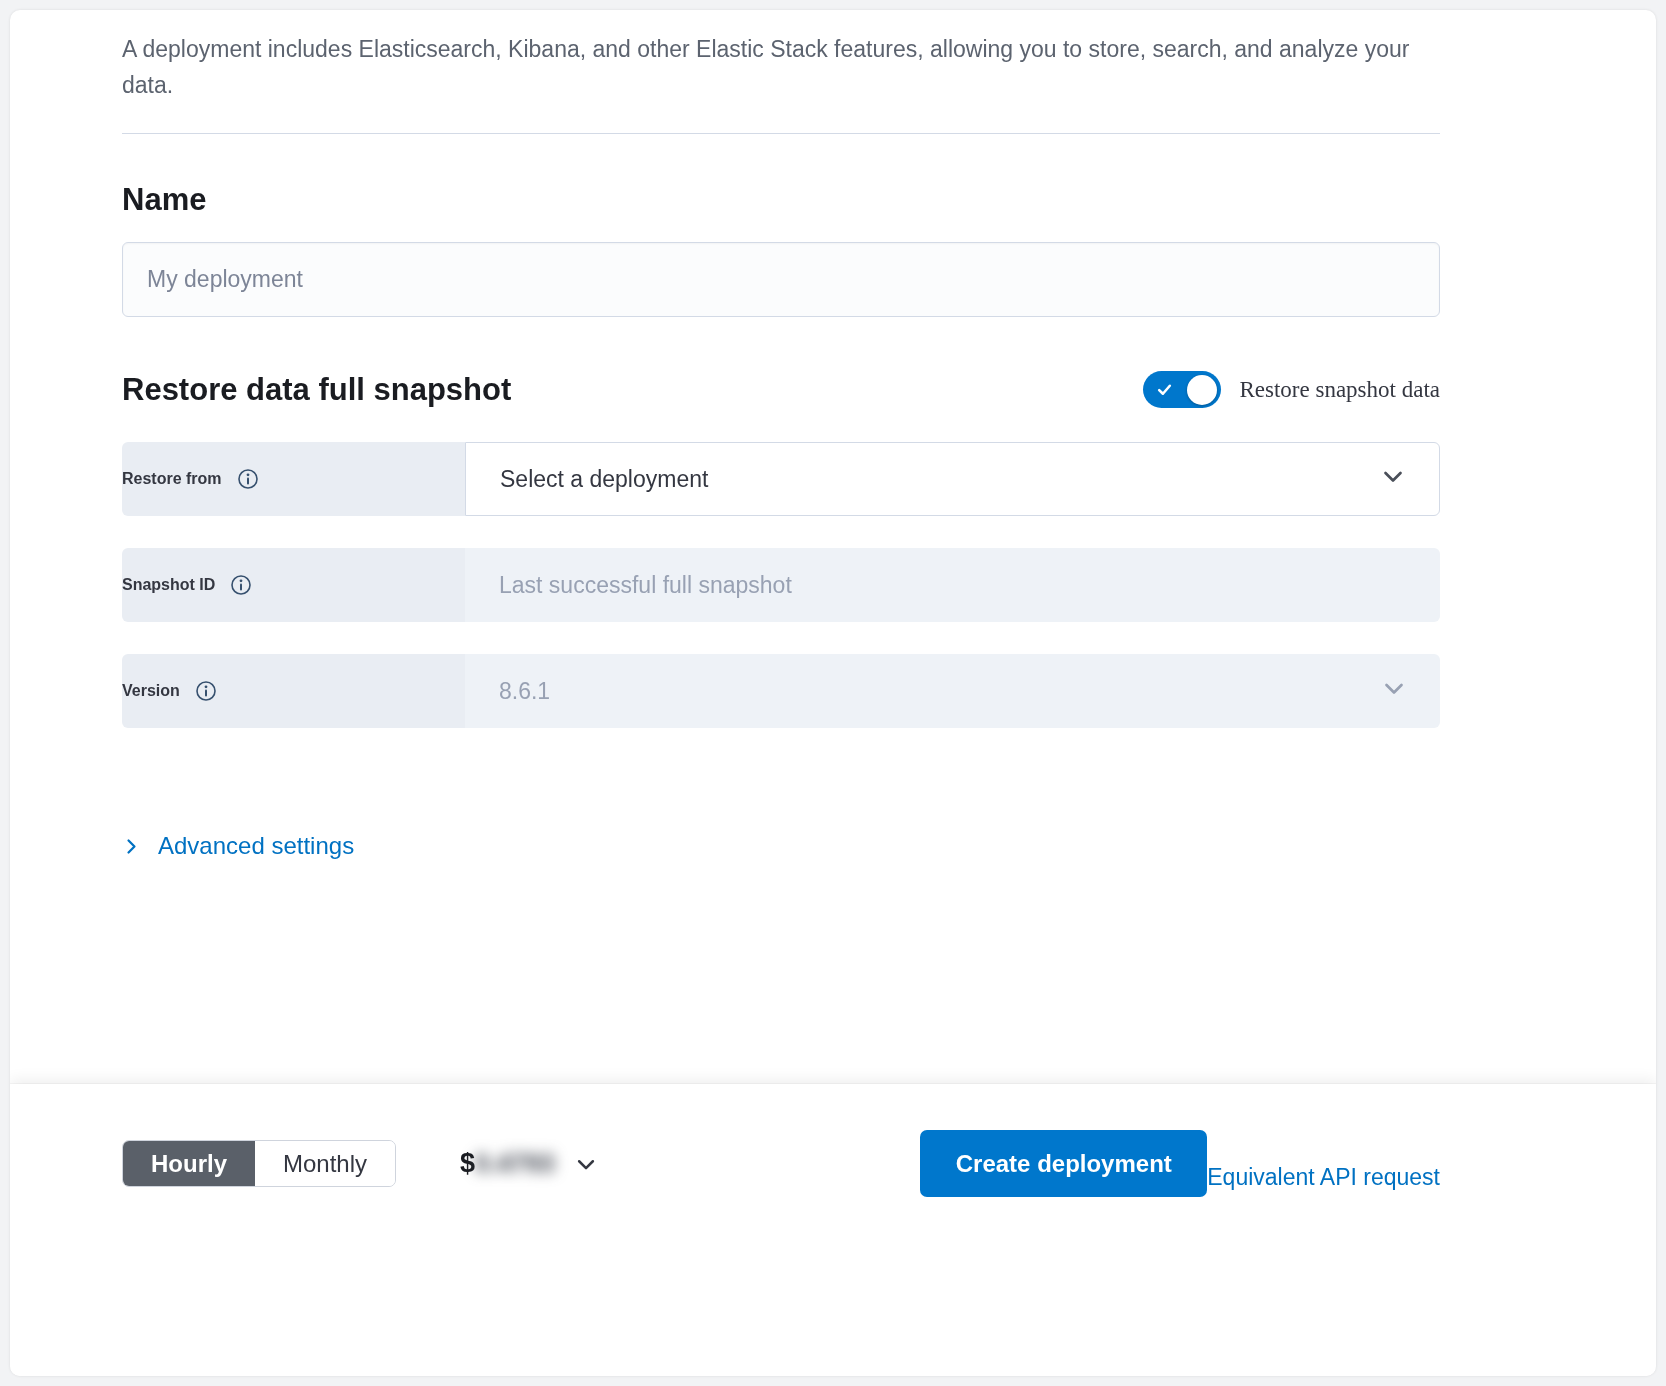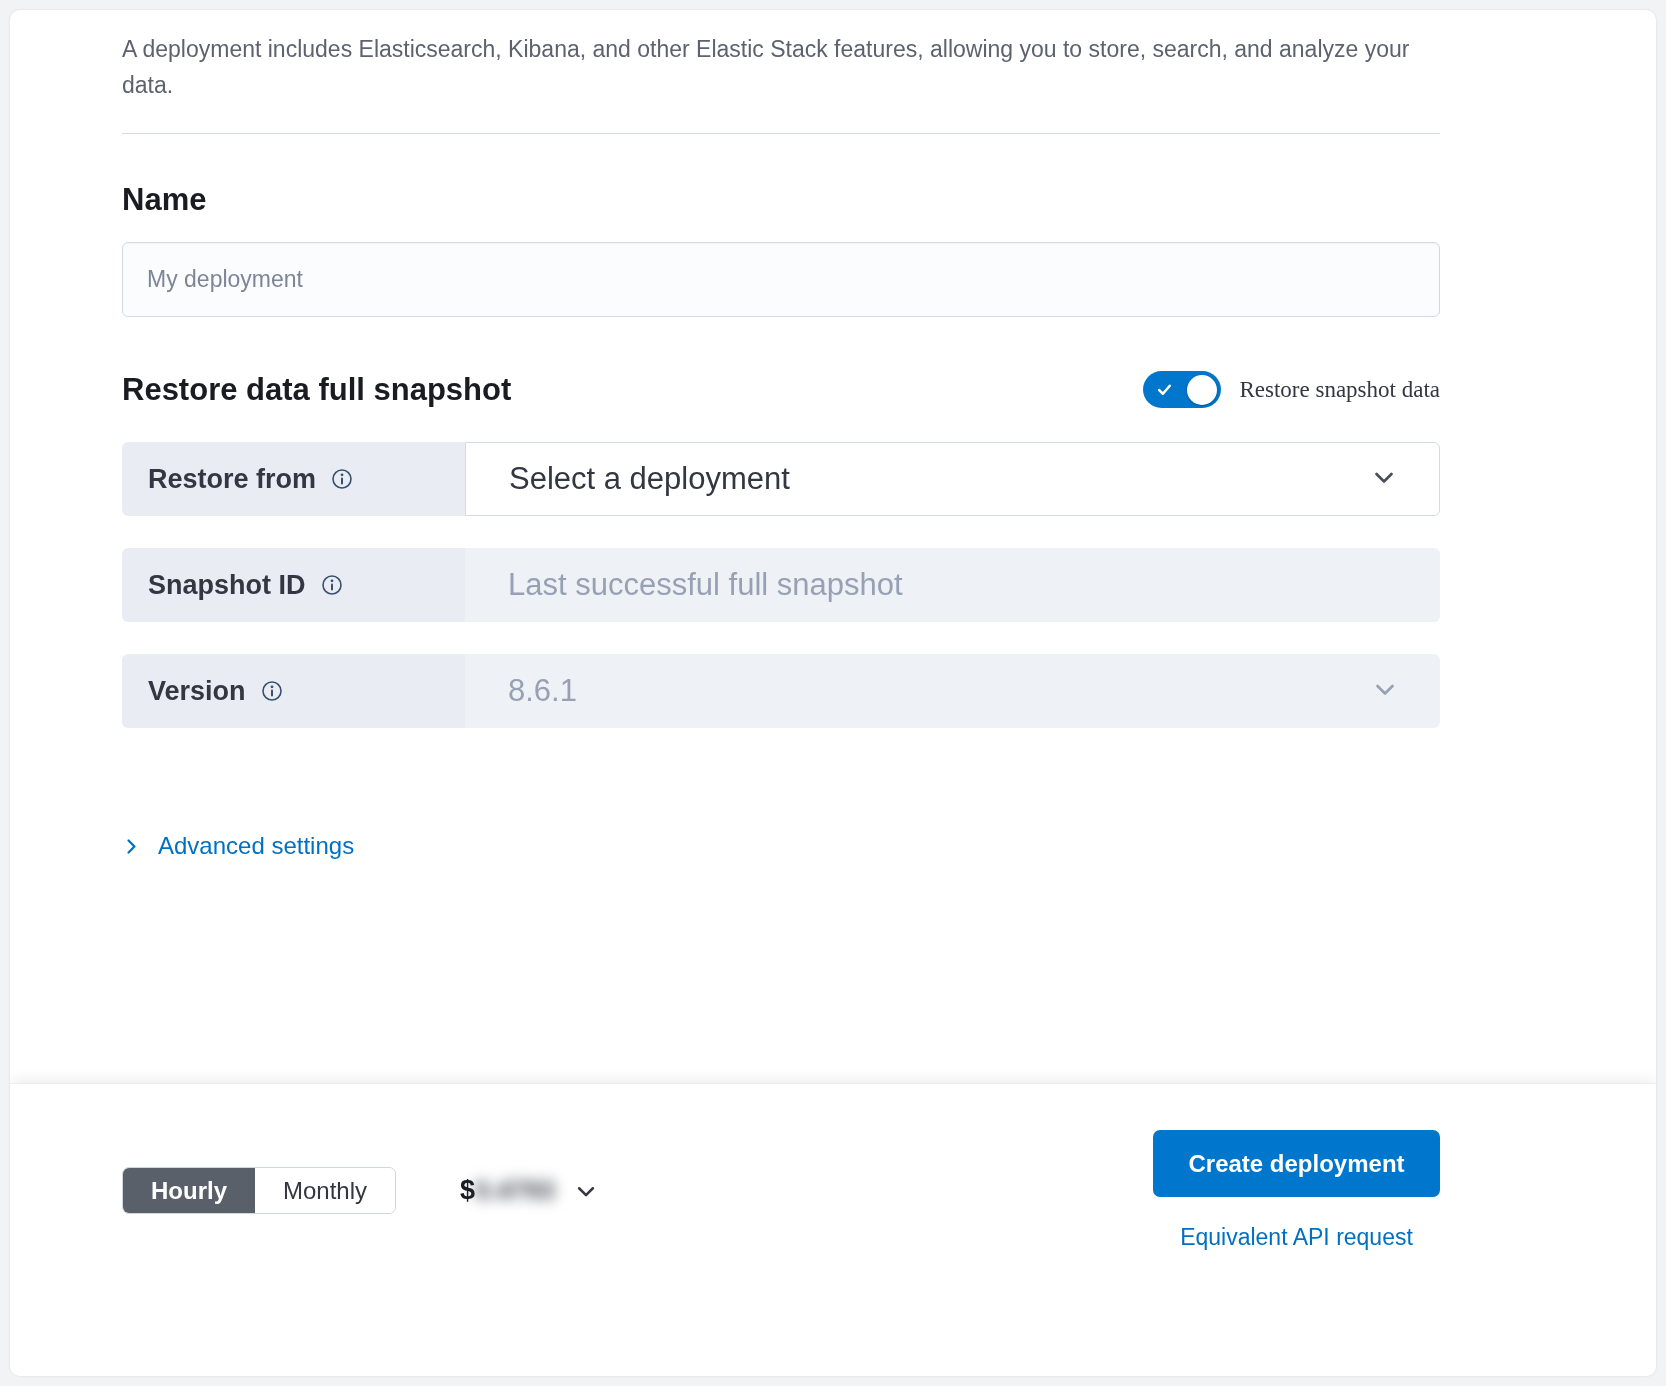--- a/index.html
+++ b/index.html
@@ -108,36 +108,35 @@
     margin-bottom: 32px;
   }
   .row-label {
     width: 343px;
     flex: 0 0 343px;
     background: #e9edf3;
     border-radius: 6px 0 0 6px;
     display: flex;
     align-items: center;
     gap: 15px;
-    padding-left: 26px;
-    font-size: 27px;
+    font-size: 16px;
     font-weight: 700;
     color: #343741;
   }
   .info-icon {
     color: #36506e;
     display: inline-flex;
     cursor: pointer;
   }
   .row-value {
     flex: 1;
     display: flex;
     align-items: center;
-    padding: 0 43px;
-    font-size: 31px;
+    padding: 0 34px;
+    font-size: 23px;
     border-radius: 0 6px 6px 0;
   }
   .row-value .chev { margin-left: auto; }
   .value-select {
     background: #ffffff;
     border: 1px solid #d3dae6;
     color: #343741;
     cursor: pointer;
   }
   .value-select .chev { color: #4a4f59; }
@@ -211,21 +210,21 @@
   }
   .price .chev {
     margin-left: 20px;
     color: #343741;
     cursor: pointer;
     display: inline-flex;
   }
   .footer-right {
     margin-left: auto;
     display: flex;
-    flex-direction: column;
+    flex-direction: row;
     align-items: center;
   }
   .create-btn {
     width: 287px;
     height: 67px;
     background: #0077cc;
     border: none;
     border-radius: 7px;
     color: #ffffff;
     font-size: 24px;

